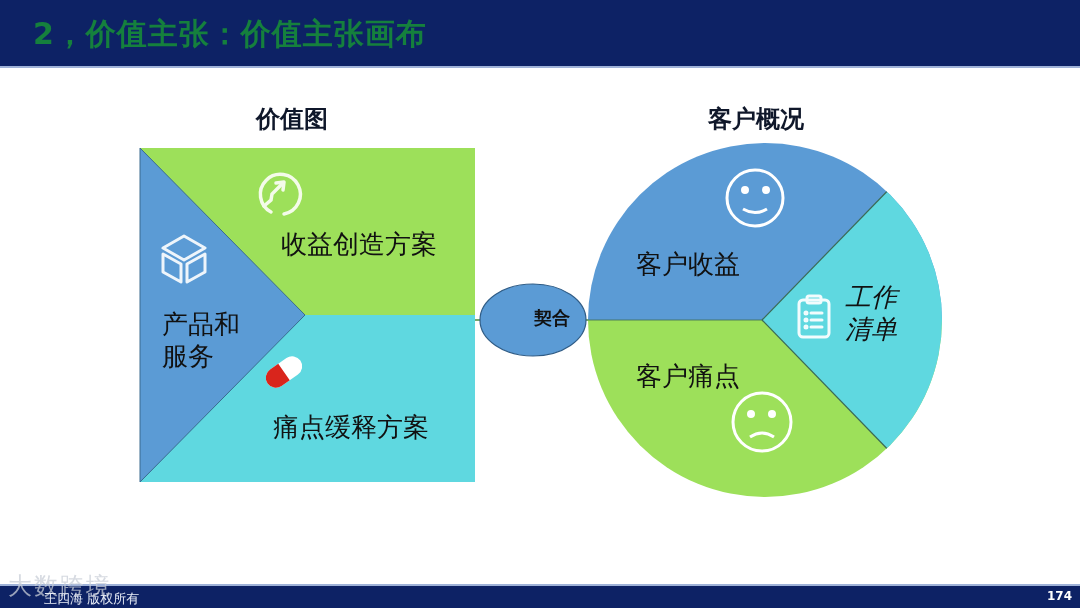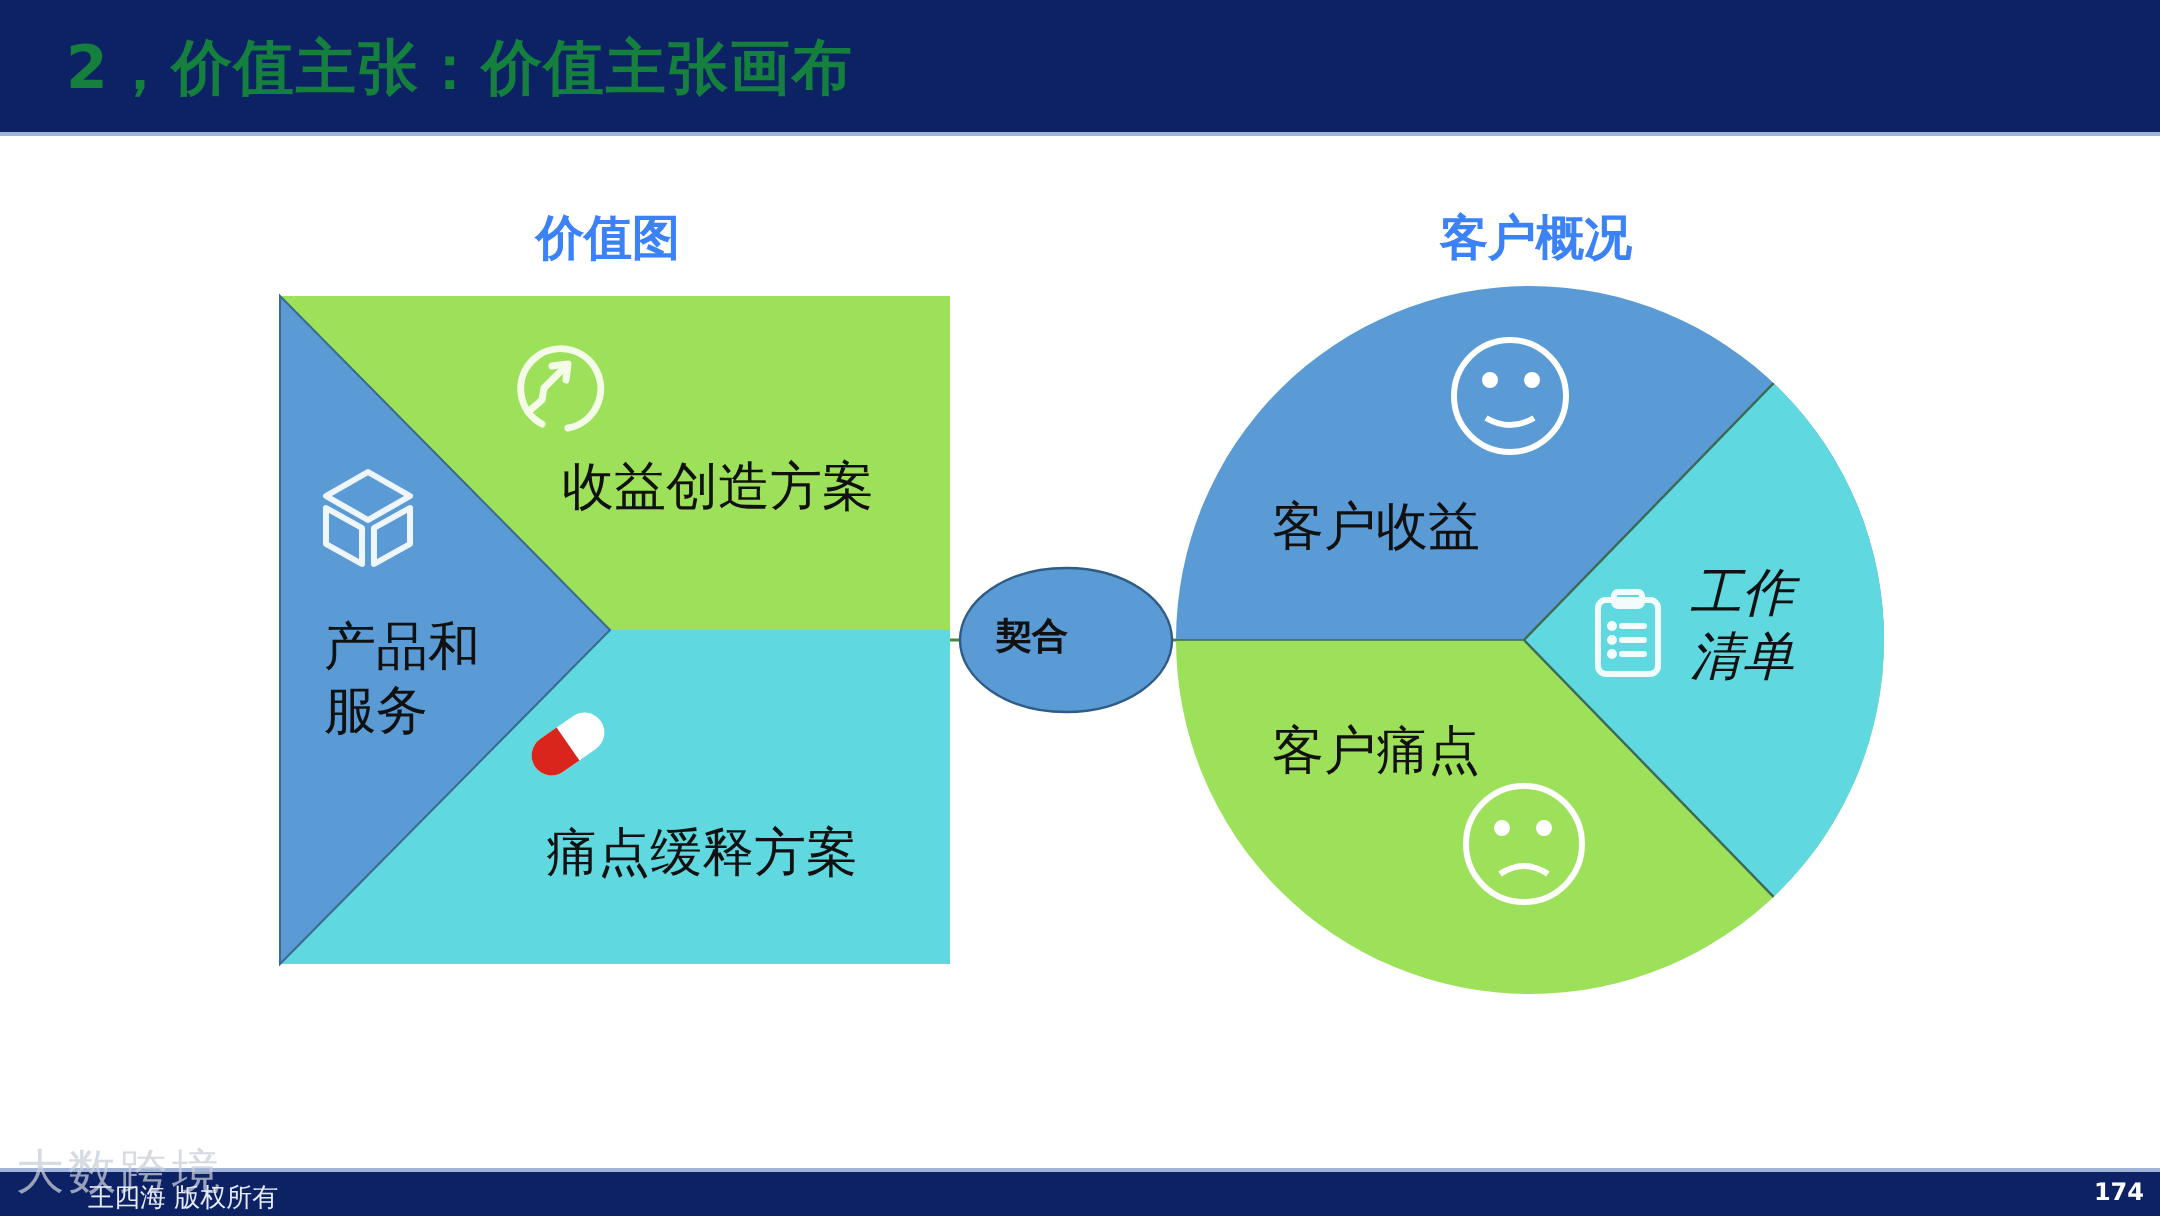--- a/index.html
+++ b/index.html
@@ -1,28 +1,28 @@
 <!DOCTYPE html>
 <html><head>
 <meta charset="utf-8">
 <style>
   html,body{margin:0;padding:0;}
   body{width:1080px;height:608px;position:relative;overflow:hidden;background:#ffffff;font-family:"DejaVu Sans","Liberation Sans",sans-serif;}
   .header{position:absolute;left:0;top:0;width:1080px;height:66px;background:#0d2265;}
   .header-line{position:absolute;left:0;top:66px;width:1080px;height:2px;background:#9fb2d8;}
   .title{position:absolute;left:33px;top:14px;color:#15803d;font-size:30px;font-weight:bold;letter-spacing:1px;}
-  .section-title{position:absolute;font-size:24px;font-weight:bold;color:#3b82f6;margin-left:12px;}
+  .section-title{position:absolute;font-size:24px;font-weight:bold;color:#0f172a;}
   .diagram{position:absolute;left:0;top:0;}
   .lbl{position:absolute;color:#111;font-size:26px;line-height:32px;}
   .footer{position:absolute;left:0;top:586px;width:1080px;height:22px;background:#0d2265;}
   .footer-line{position:absolute;left:0;top:584px;width:1080px;height:2px;background:#9fb2d8;}
   .footer-left{position:absolute;left:8px;top:590px;color:#e6ebf5;font-size:13px;margin-left:36px;}
   .footer-right{position:absolute;right:8px;top:589px;color:#fff;font-size:12px;font-weight:bold;}
   .watermark{position:absolute;left:8px;top:570px;color:rgba(200,205,215,0.75);font-size:24px;letter-spacing:2px;}
-  .fit-label{position:absolute;left:498px;top:306px;width:72px;text-align:left;font-size:18px;font-weight:bold;color:#111;}
+  .fit-label{position:absolute;left:498px;top:306px;width:72px;text-align:right;font-size:18px;font-weight:bold;color:#111;}
 </style>
 </head>
 <body>
 
 <div class="header"></div>
 <div class="header-line"></div>
 <div class="title">2，价值主张：价值主张画布</div>
 
 <div class="section-title" style="left:256px;top:103px;">价值图</div>
 <div class="section-title" style="left:708px;top:103px;">客户概况</div>

